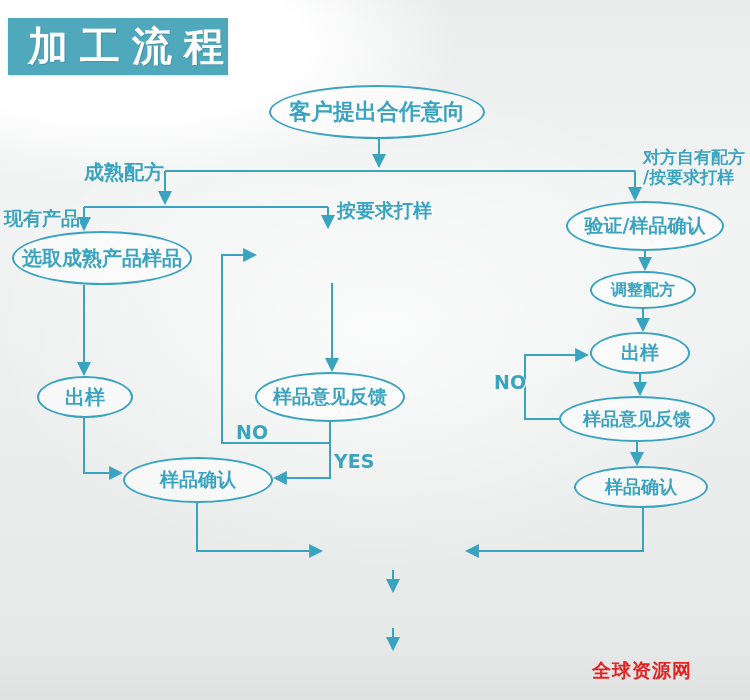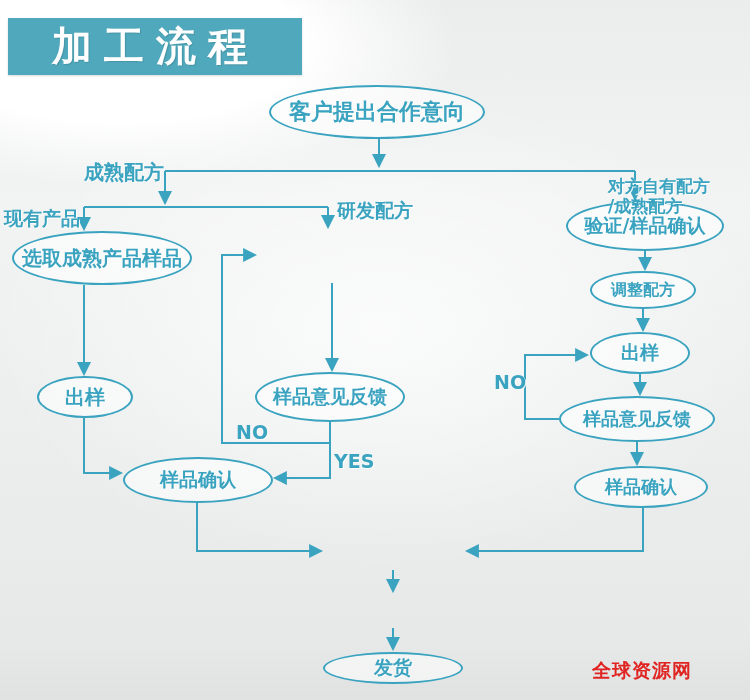--- a/index.html
+++ b/index.html
@@ -12,25 +12,24 @@
   body{font-family:"DejaVu Sans","Liberation Sans",sans-serif;}
   #stage{
     position:relative;width:750px;height:700px;overflow:hidden;
     background:
       radial-gradient(ellipse 340px 140px at 120px 45px, #ffffff 55%, rgba(255,255,255,0) 100%),
       radial-gradient(ellipse 520px 320px at 380px 330px, rgba(255,255,255,0.75) 0%, rgba(255,255,255,0) 75%),
       linear-gradient(180deg,#ebecec 0%,#f2f3f3 30%,#eceeee 62%,#e7e8e8 92%,#e0e1e1 100%);
   }
   
   .banner{
-    position:absolute;left:8px;top:18px;width:270px;height:57px;
+    position:absolute;left:8px;top:18px;width:220px;height:57px;
     background:var(--banner);
     display:flex;align-items:center;
     box-shadow:0 1px 2px rgba(0,0,0,0.15);
-    padding-left:24px;
   }
   .banner span{
     color:#ffffff;font-size:40px;font-weight:bold;
     letter-spacing:12px;padding-left:20px;white-space:nowrap;
     text-shadow:1px 1px 1px rgba(0,0,0,0.12);
   }
   
   .node{
     position:absolute;border:2px solid var(--accent);border-radius:50%;
     background:var(--node_fill);
@@ -107,31 +106,30 @@
   <div class="node" style="left:590px;top:271px;width:106px;height:38px;font-size:16px;">调整配方</div>
 
   <div class="node" style="left:590px;top:332px;width:100px;height:42px;font-size:19px;">出样</div>
 
   <div class="node" style="left:559px;top:396px;width:156px;height:46px;font-size:18px;">样品意见反馈</div>
 
   <div class="node" style="left:574px;top:466px;width:134px;height:42px;font-size:18px;">样品确认</div>
 
 
 
-  <div class="node" style="left:323px;top:652px;width:140px;height:32px;font-size:19px;">发货</div>
 
   <div class="elabel" style="left:84px;top:160px;font-size:20px;">成熟配方</div>
 
   <div class="elabel" style="left:4px;top:207px;font-size:19px;">现有产品</div>
 
-  <div class="elabel" style="left:337px;top:199px;font-size:19px;">研发配方</div>
+  <div class="elabel" style="left:337px;top:199px;font-size:19px;">按要求打样</div>
 
-  <div class="elabel" style="left:608px;top:147px;font-size:17px;margin-top:29px;">
+  <div class="elabel" style="left:643px;top:147px;font-size:17px;">
     <div>对方自有配方</div>
-    <div>/成熟配方</div>
+    <div>/按要求打样</div>
   </div>
 
   <div class="elabel" style="left:236px;top:421px;font-size:19px;">NO</div>
 
   <div class="elabel" style="left:334px;top:450px;font-size:19px;">YES</div>
 
   <div class="elabel" style="left:494px;top:371px;font-size:19px;">NO</div>
 
   <div class="watermark">全球资源网</div>
 

